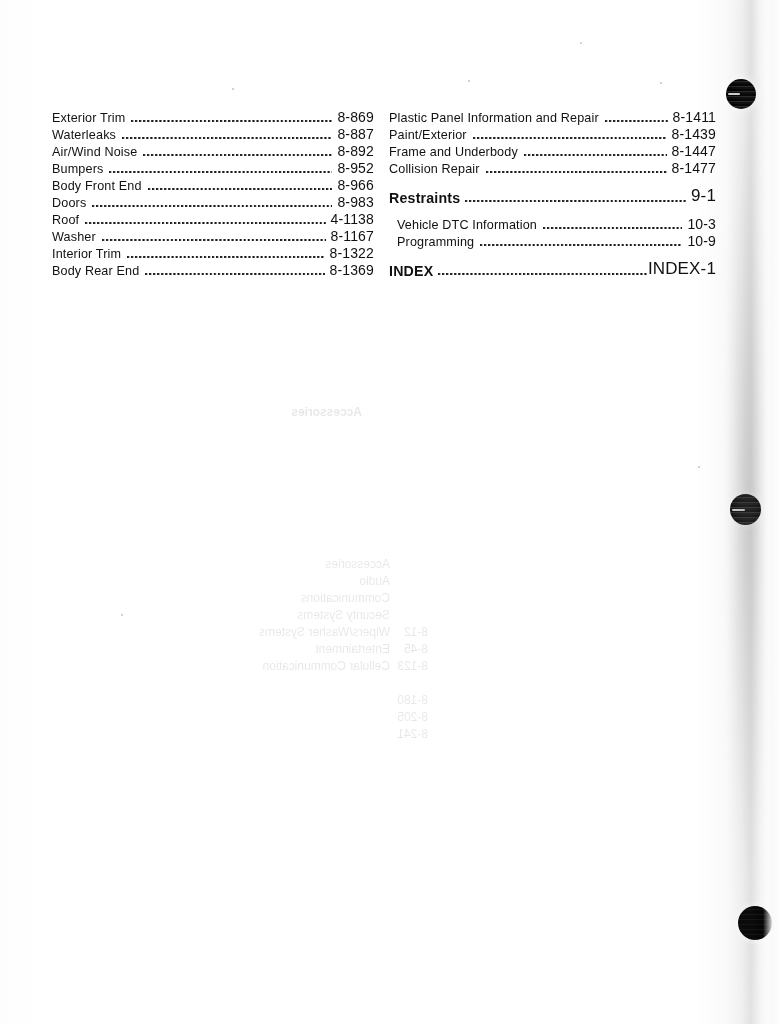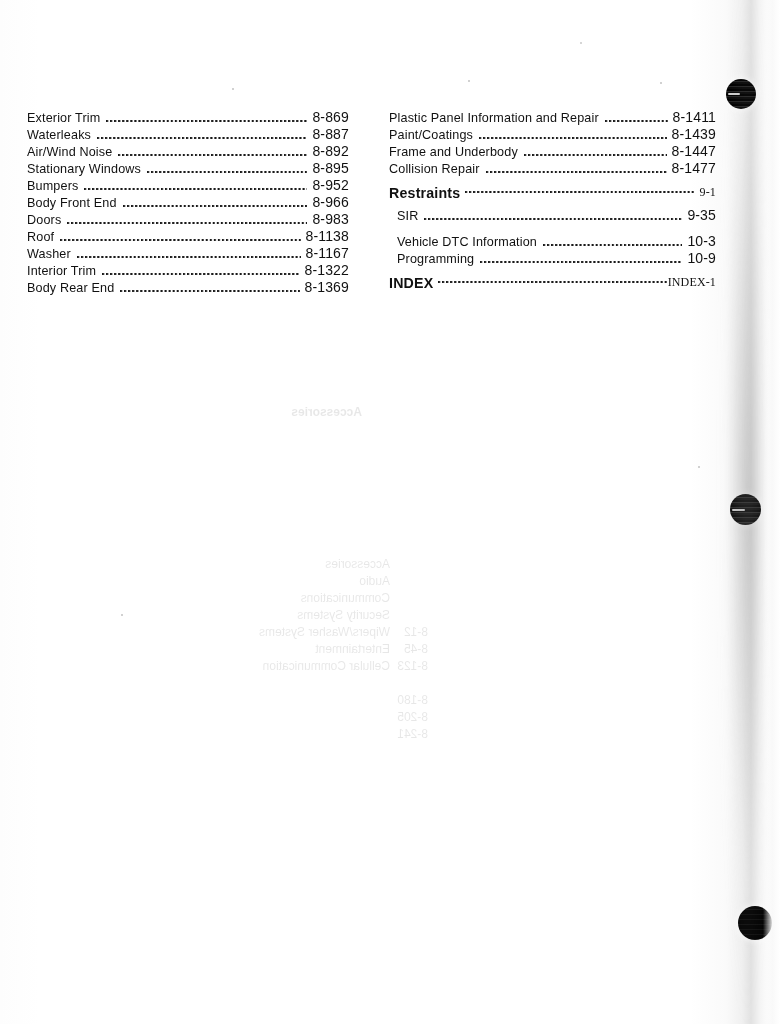--- a/index.html
+++ b/index.html
@@ -123,21 +123,21 @@
   .toc {
     position: absolute;
     top: 108px;
     left: 0;
     width: 780px;
   }
   .col {
     position: absolute;
     top: 0;
   }
-  .col-left  { left: 27px;  width: 322px; }
+  .col-left  { left: 52px;  width: 322px; }
   .col-right { left: 389px; width: 327px; }
 
   .entry {
     display: flex;
     align-items: flex-end;
     height: 17px;
     color: #111111;
     font-size: 12.6px;
     letter-spacing: 0.15px;
   }
@@ -168,31 +168,30 @@
     flex: 0 0 auto;
     padding-left: 5px;
     text-align: right;
     white-space: nowrap;
     font-size: 14px;
   }
 
   
   .entry.heading {
     height: 21px;
-    align-items: flex-start;
+    align-items: flex-end;
   }
   .entry.heading .title {
     font-weight: bold;
     font-size: 14.2px;
     letter-spacing: 0.2px;
     padding-right: 5px;
   }
   .entry.heading .page {
-    font-size: 12px;
-    font-family: Liberation Serif, serif;
+    font-size: 17px;
   }
   .entry.heading .leader::before {
     bottom: 4px;
   }
 
   
   .entry.sub .title { padding-left: 8px; }
 
   
   .entry.tight .page { padding-left: 1px; }
@@ -235,43 +234,38 @@
           <span class="title">Waterleaks</span>
           <span class="leader"></span>
           <span class="page">8-887</span>
         </div>
         <div class="entry">
           <span class="title">Air/Wind Noise</span>
           <span class="leader"></span>
           <span class="page">8-892</span>
         </div>
         <div class="entry">
-          <span class="title">Stationary Windows</span>
-          <span class="leader"></span>
-          <span class="page">8-895</span>
-        </div>
-        <div class="entry">
           <span class="title">Bumpers</span>
           <span class="leader"></span>
           <span class="page">8-952</span>
         </div>
         <div class="entry">
           <span class="title">Body Front End</span>
           <span class="leader"></span>
           <span class="page">8-966</span>
         </div>
         <div class="entry">
           <span class="title">Doors</span>
           <span class="leader"></span>
           <span class="page">8-983</span>
         </div>
         <div class="entry">
           <span class="title">Roof</span>
           <span class="leader"></span>
-          <span class="page">8-1138</span>
+          <span class="page">4-1138</span>
         </div>
         <div class="entry">
           <span class="title">Washer</span>
           <span class="leader"></span>
           <span class="page">8-1167</span>
         </div>
         <div class="entry">
           <span class="title">Interior Trim</span>
           <span class="leader"></span>
           <span class="page">8-1322</span>
@@ -282,44 +276,39 @@
           <span class="page">8-1369</span>
         </div>
       </div>
     <div class="col col-right" id="col-right">
         <div class="entry">
           <span class="title">Plastic Panel Information and Repair</span>
           <span class="leader"></span>
           <span class="page">8-1411</span>
         </div>
         <div class="entry">
-          <span class="title">Paint/Coatings</span>
+          <span class="title">Paint/Exterior</span>
           <span class="leader"></span>
           <span class="page">8-1439</span>
         </div>
         <div class="entry">
           <span class="title">Frame and Underbody</span>
           <span class="leader"></span>
           <span class="page">8-1447</span>
         </div>
         <div class="entry">
           <span class="title">Collision Repair</span>
           <span class="leader"></span>
           <span class="page">8-1477</span>
         </div>
         <div class="group-gap"></div>
         <div class="entry heading">
           <span class="title">Restraints</span>
           <span class="leader"></span>
           <span class="page">9-1</span>
-        </div>
-        <div class="entry sub">
-          <span class="title">SIR</span>
-          <span class="leader"></span>
-          <span class="page">9-35</span>
         </div>
         <div class="group-gap"></div>
         <div class="entry sub">
           <span class="title">Vehicle DTC Information</span>
           <span class="leader"></span>
           <span class="page">10-3</span>
         </div>
         <div class="entry sub">
           <span class="title">Programming</span>
           <span class="leader"></span>

